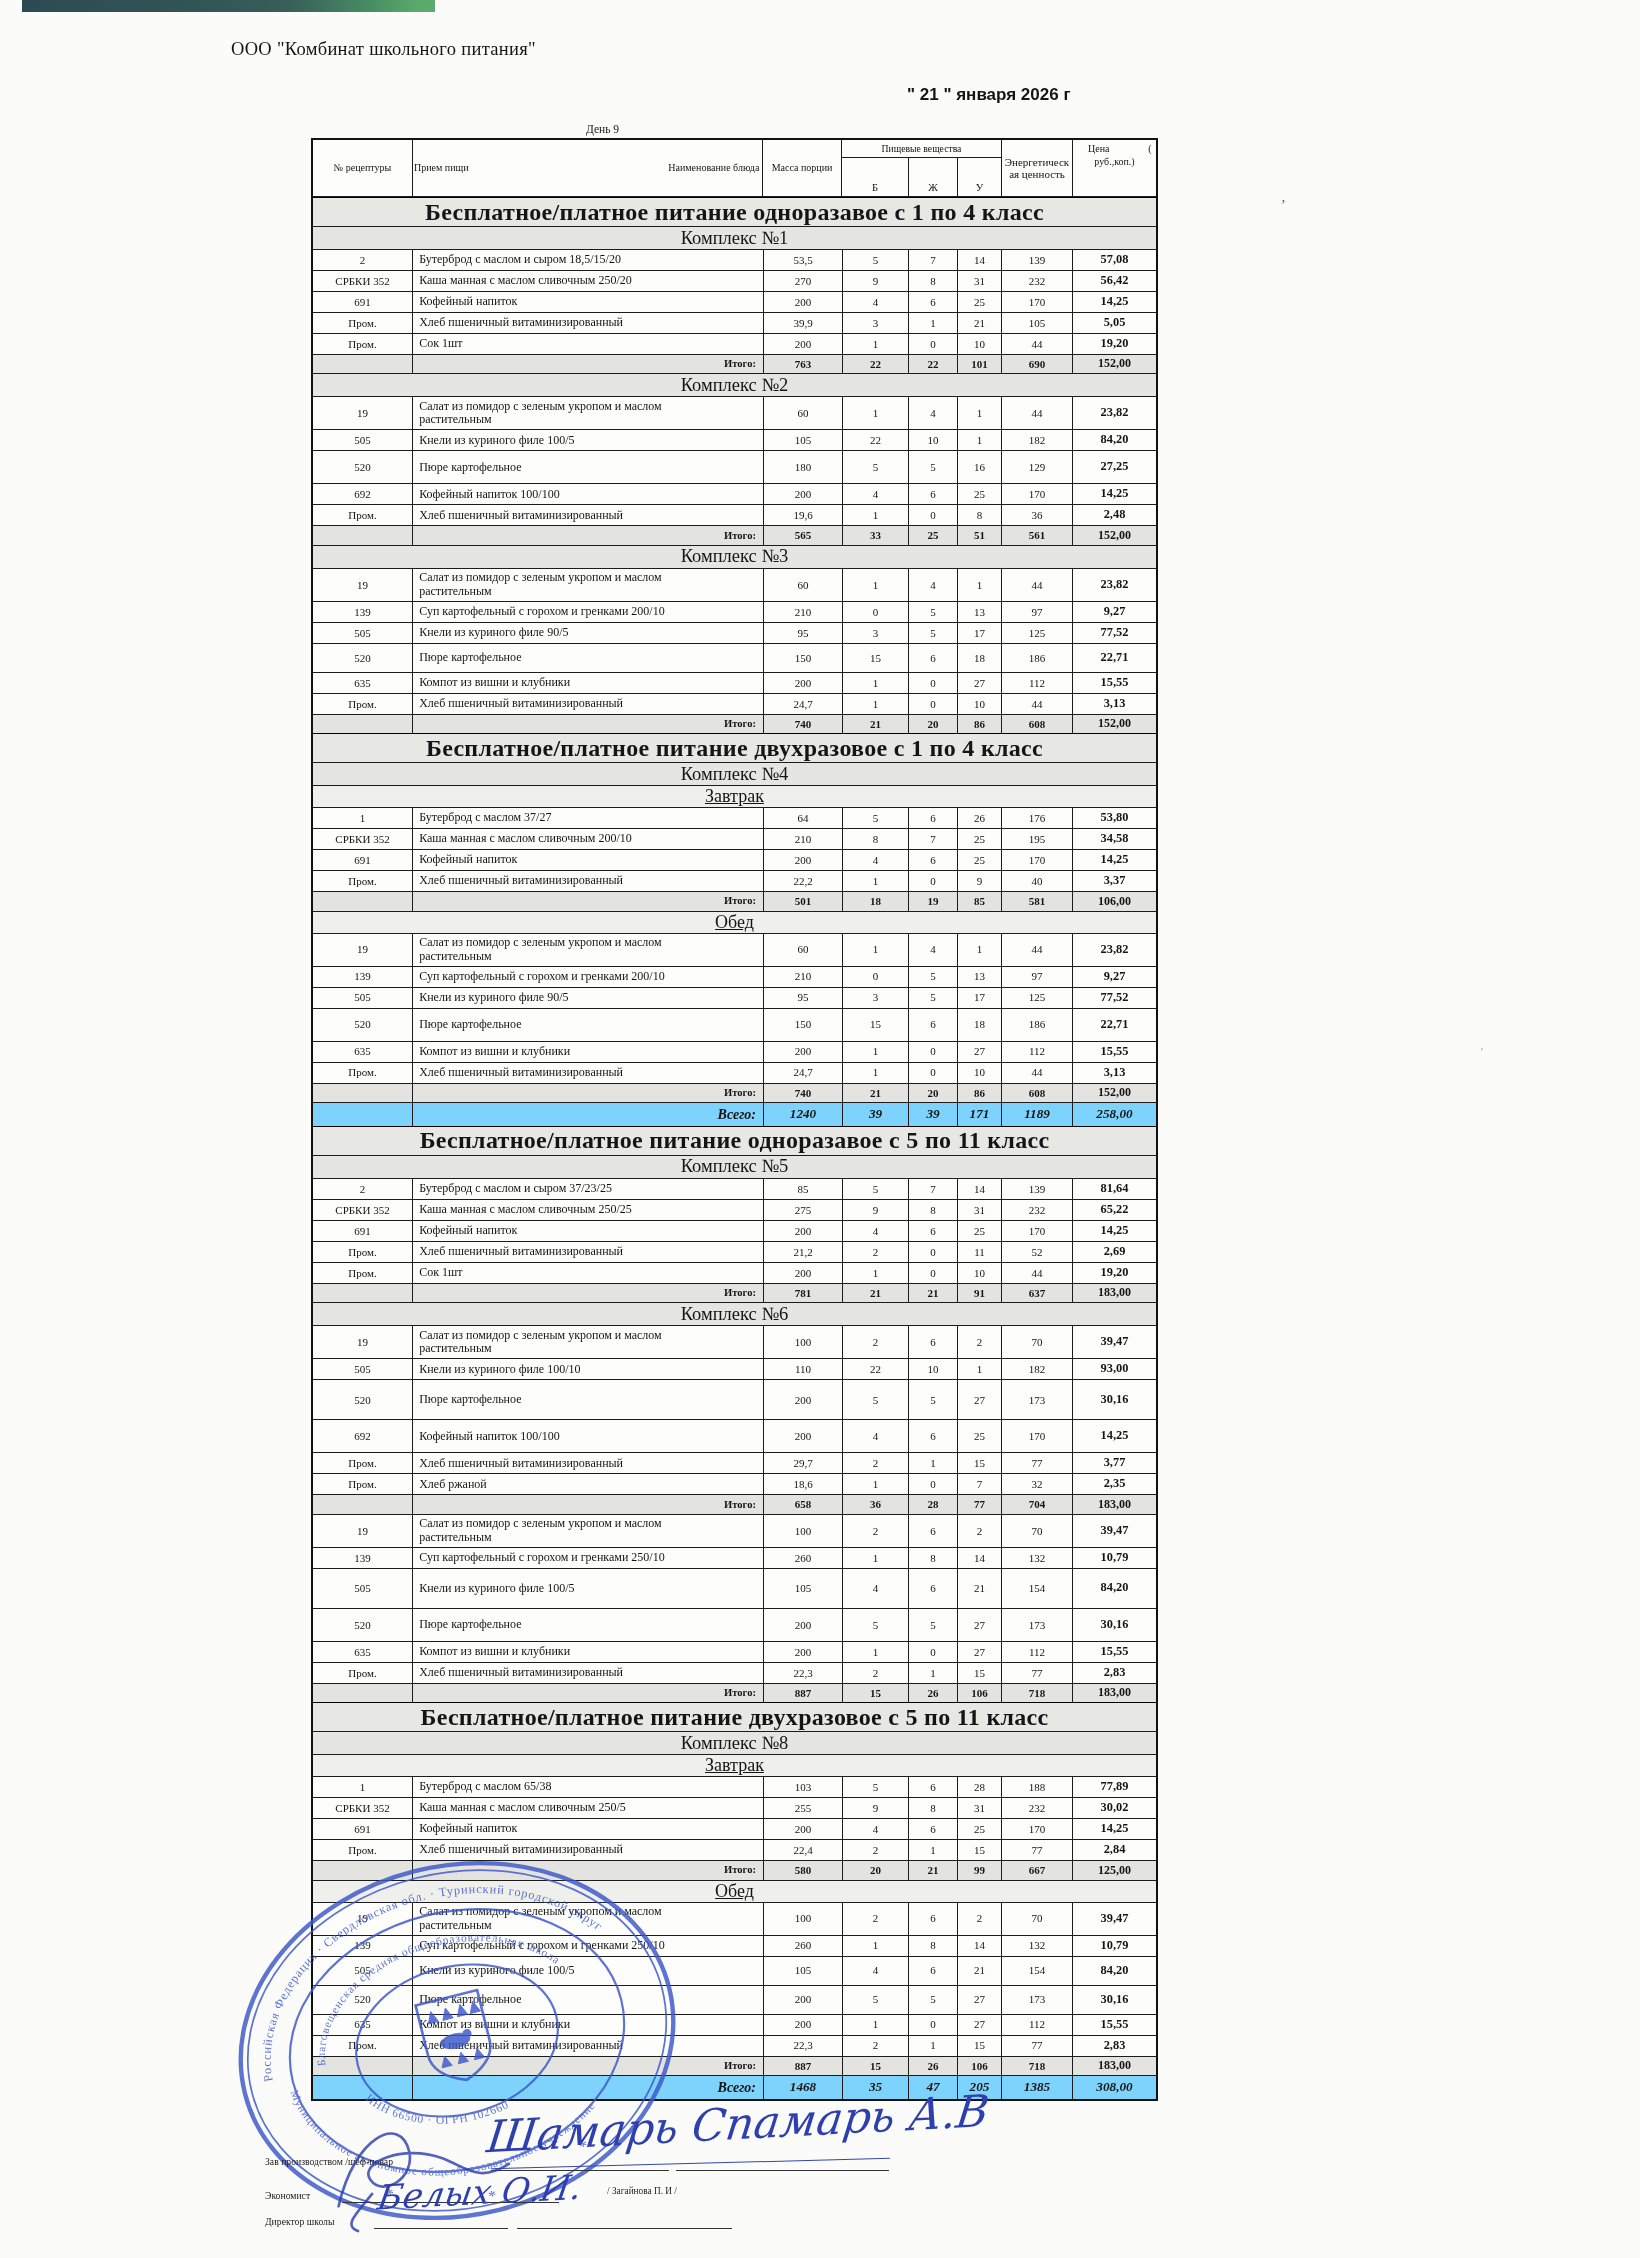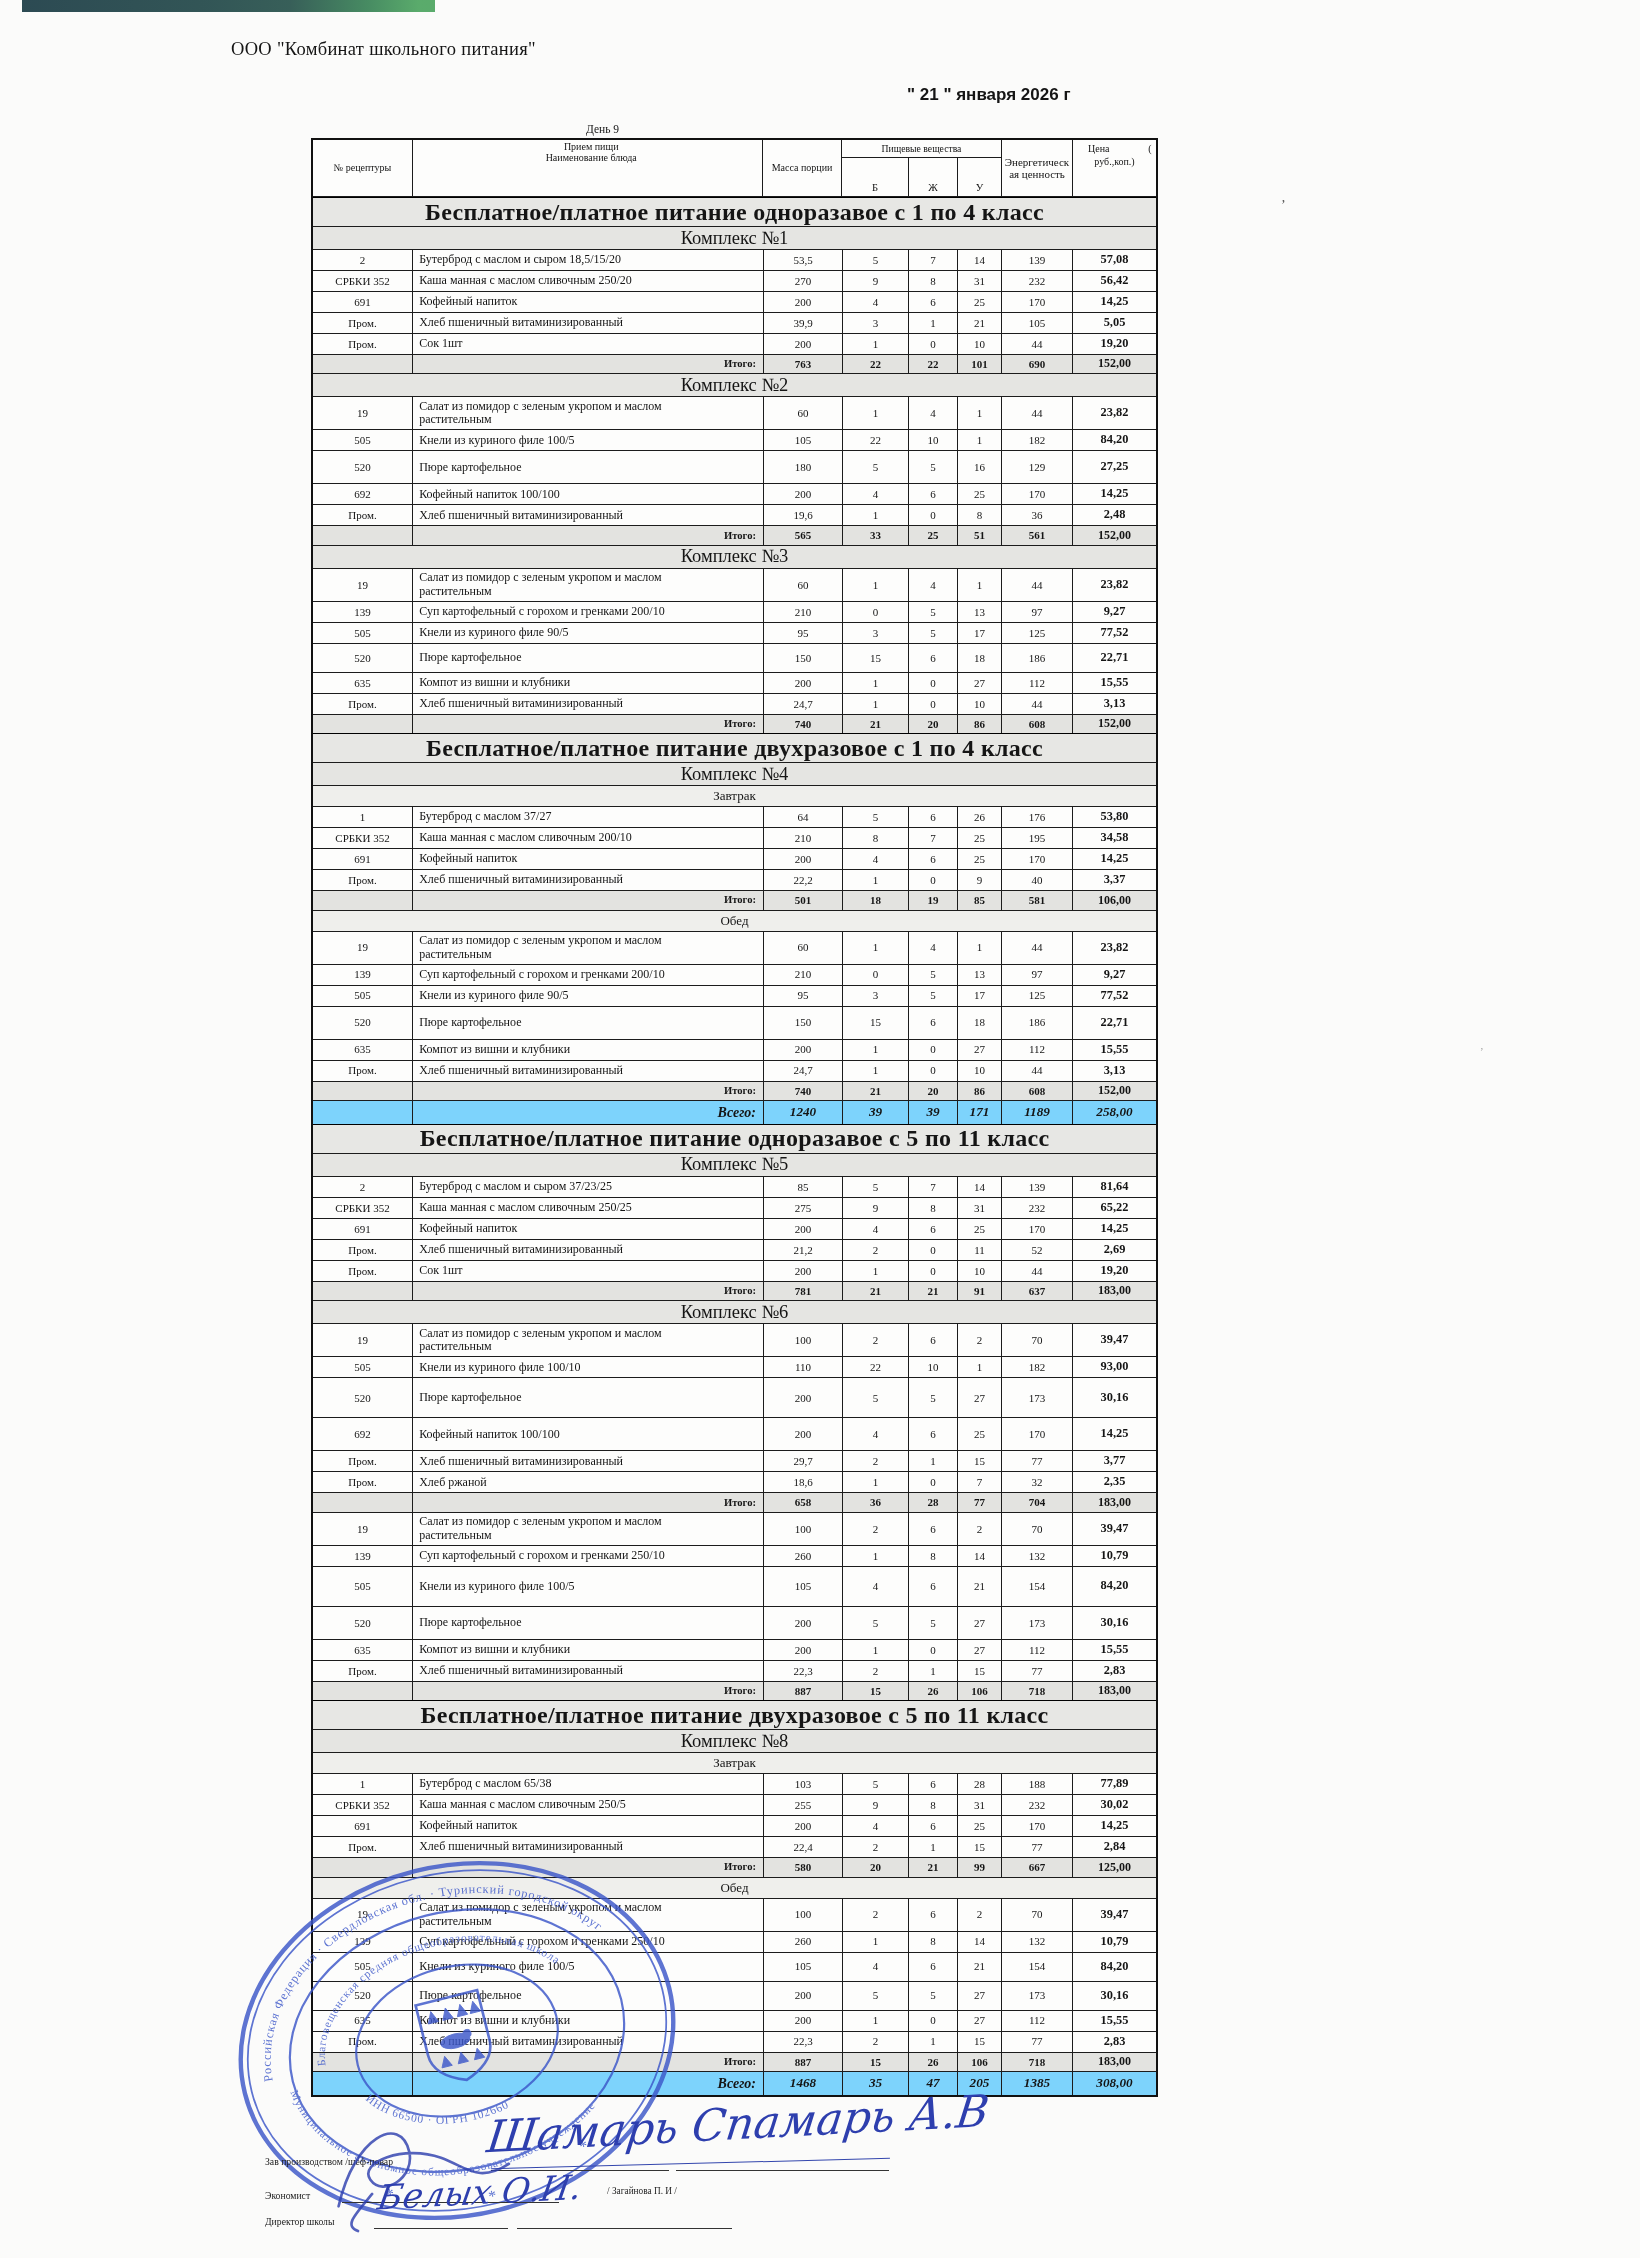--- a/index.html
+++ b/index.html
@@ -38,26 +38,26 @@
   .total .cell{font-size:11px;}
   .total .c-name{justify-content:flex-end;padding-right:7px;font-size:10.6px;white-space:nowrap;}
   .total .c-price{font-size:12px;}
   .vsego{min-height:24px;background:#7dd3fc;font-weight:bold;font-style:italic;}
   .vsego .cell{font-size:13.2px;}
   .vsego .c-name{justify-content:flex-end;padding-right:7px;font-size:14px;}
   .band{justify-content:center;align-items:center;text-align:center;}
   .section{min-height:29px;background:#e7e7e4;font-weight:bold;font-size:24px;
            border-top:1.9px solid #000 !important;letter-spacing:0.3px;}
   .complex{min-height:23px;background:#e5e5e2;font-size:18.5px;}
-  .meal{min-height:21px;background:#efefec;font-size:13px;}
+  .meal{min-height:21px;background:#efefec;font-size:18px;text-decoration:underline;}
 
   
   .hdr{height:57px;border-bottom:0.5px solid #1c1c1c;}
   .hcell{font-size:10px;}
-  .hname{flex-direction:column;justify-content:flex-start;text-align:center;white-space:normal;padding-left:10px;}
+  .hname{flex-direction:row;justify-content:space-between;text-align:center;white-space:normal;padding-left:1px;}
   .hgroup{width:159px;flex:none;display:flex;flex-direction:column;border-left:1.2px solid #1c1c1c;}
   .hgtop{height:17px;border-bottom:1.1px solid #1c1c1c;display:flex;align-items:center;
          justify-content:center;font-size:9.7px;}
   .hgcols{flex:1;display:flex;}
   .hsub{border-left:1.2px solid #1c1c1c;align-items:flex-end;justify-content:center;
         padding-bottom:2.6px;font-size:10.6px;}
   .hgcols .hsub:first-child{border-left:none;}
   .he{font-size:11px;word-break:break-word;}
   .hprice{flex-direction:column;justify-content:flex-start;padding-top:2.6px;font-size:10px;}
   .pl1{width:100%;display:flex;justify-content:space-between;padding:0 1.8px 1.8px 12.4px;box-sizing:border-box;}

